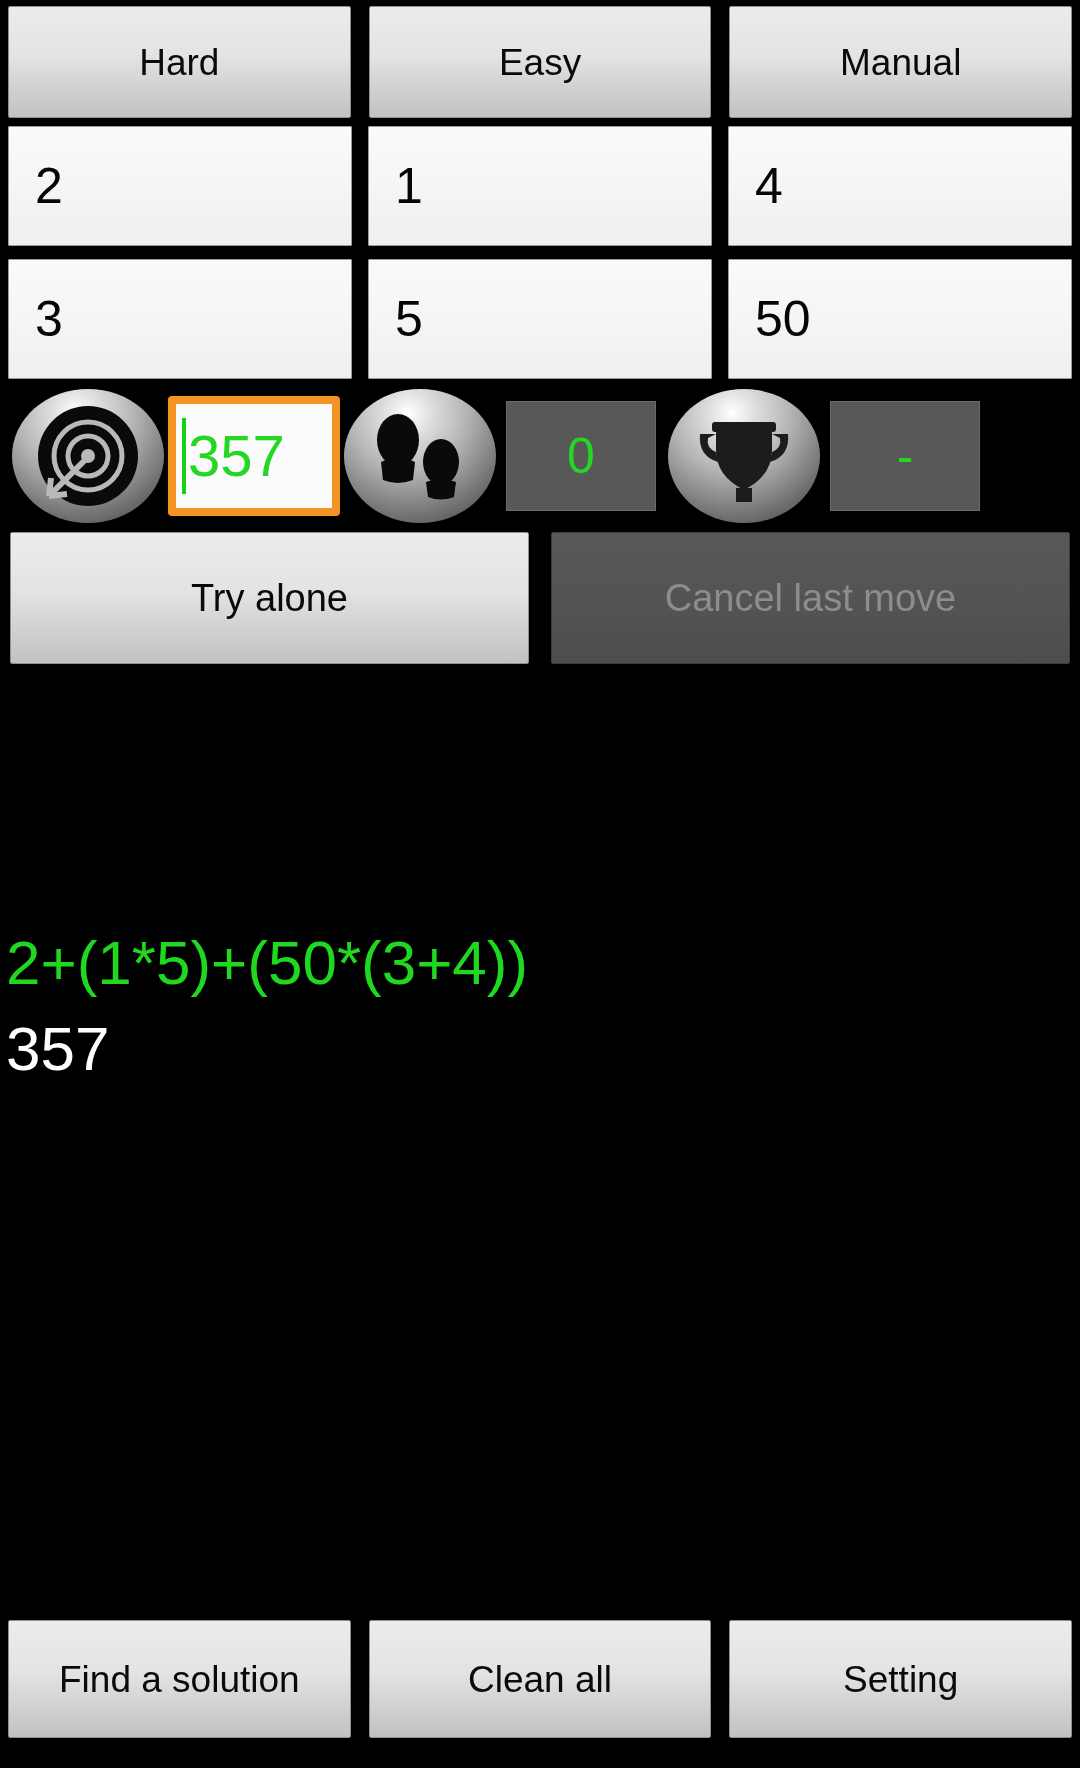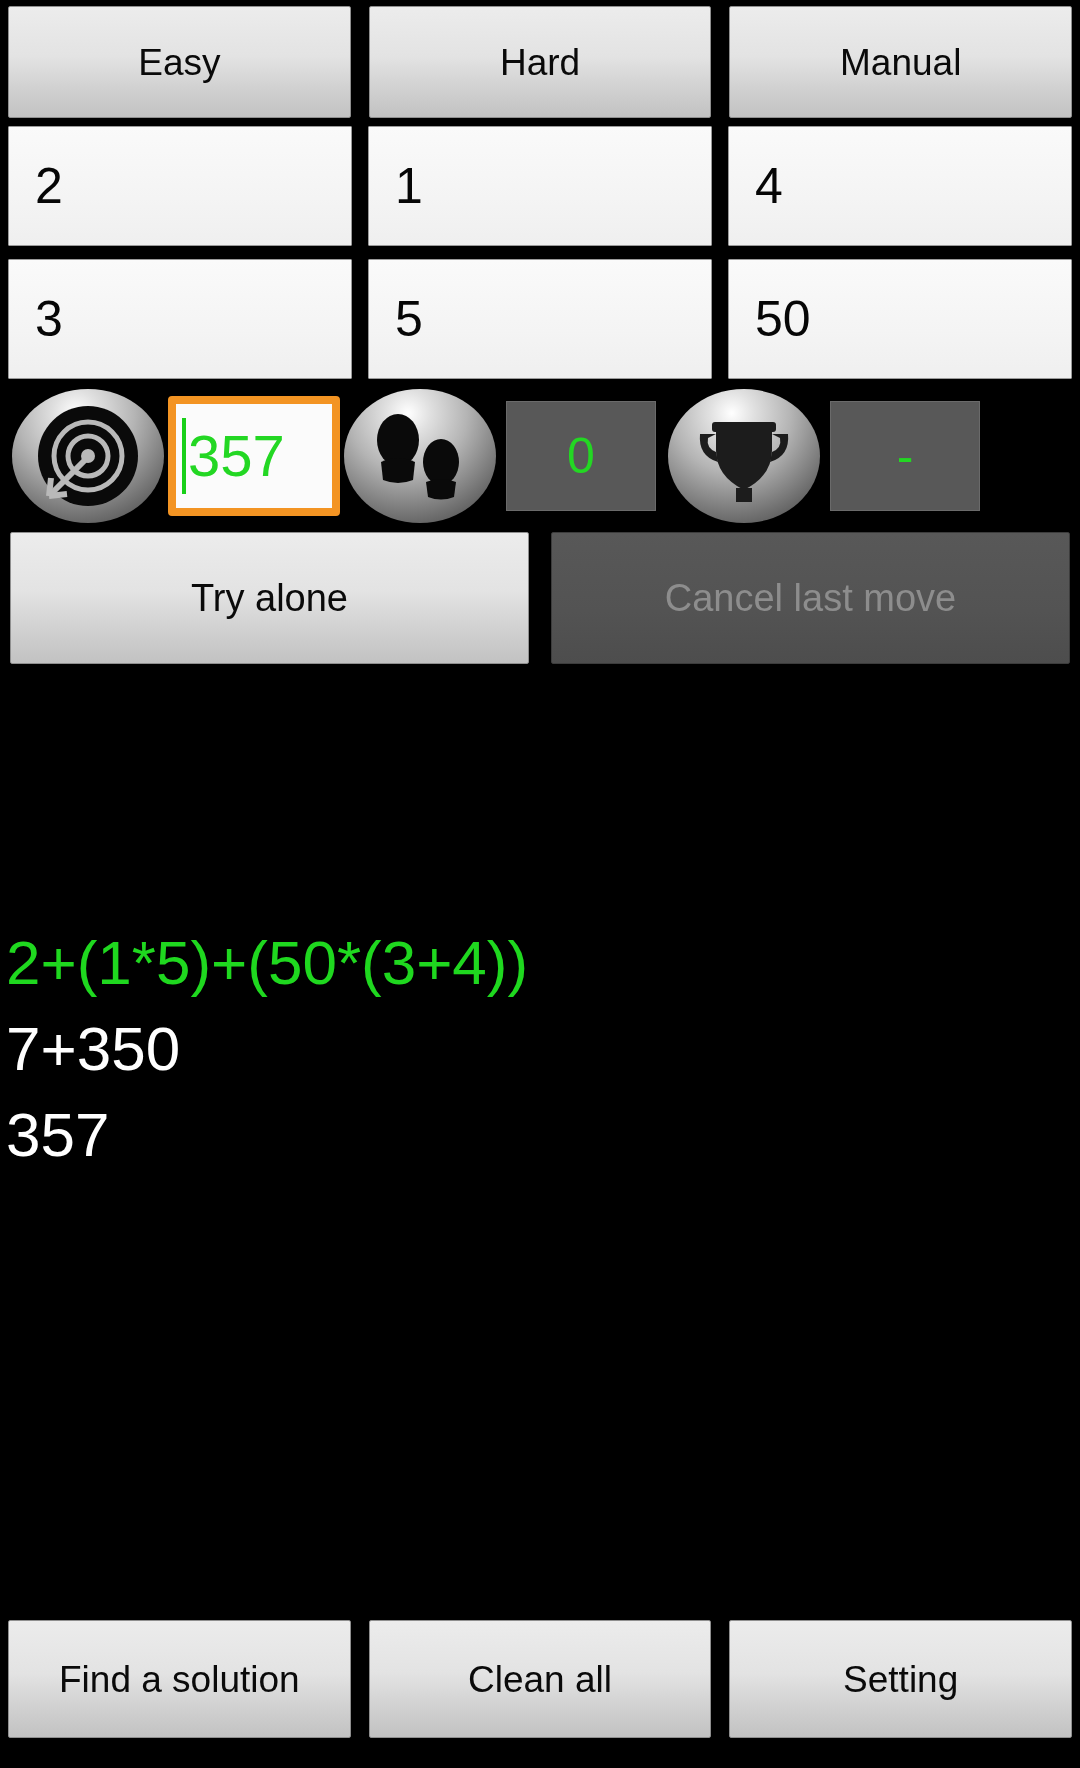--- a/index.html
+++ b/index.html
@@ -211,22 +211,22 @@
     height: 118px;
     font-size: 37px;
   }
 </style>
 </head>
 <body>
 
 <div class="app">
 
   <div class="mode-row">
+    <button class="btn">Hard</button>
     <button class="btn">Easy</button>
-    <button class="btn">Hard</button>
     <button class="btn">Manual</button>
   </div>
 
   <div class="num-row">
     <div class="tile">2</div>
     <div class="tile">1</div>
     <div class="tile">4</div>
   </div>
 
   <div class="num-row">
@@ -295,21 +295,20 @@
   </div>
 
   <div class="action-row">
     <button class="btn">Try alone</button>
     <button class="btn disabled">Cancel last move</button>
   </div>
 
   <div class="solution">
     <div class="solution-lines">
       <div class="sol-line green">2+(1*5)+(50*(3+4))</div>
-      <div class="sol-line">7+350</div>
       <div class="sol-line">357</div>
     </div>
   </div>
 
   <div class="bottom-row">
     <button class="btn">Find a solution</button>
     <button class="btn">Clean all</button>
     <button class="btn">Setting</button>
   </div>
 

